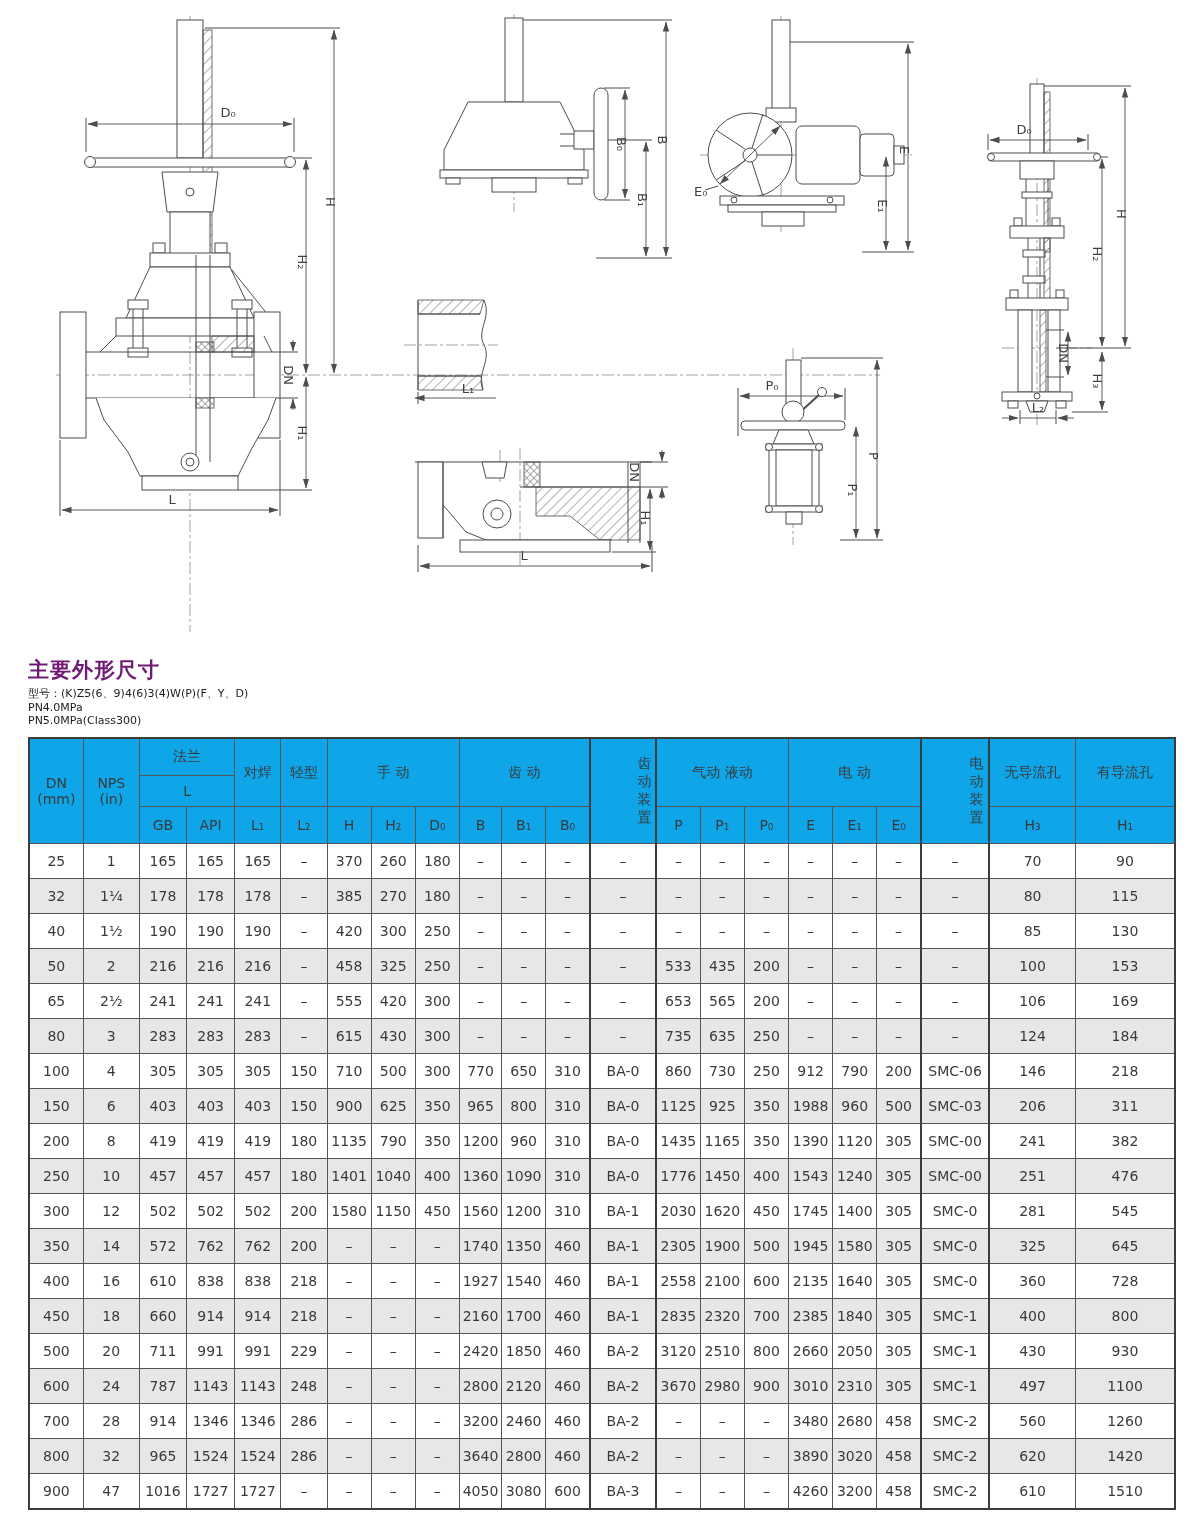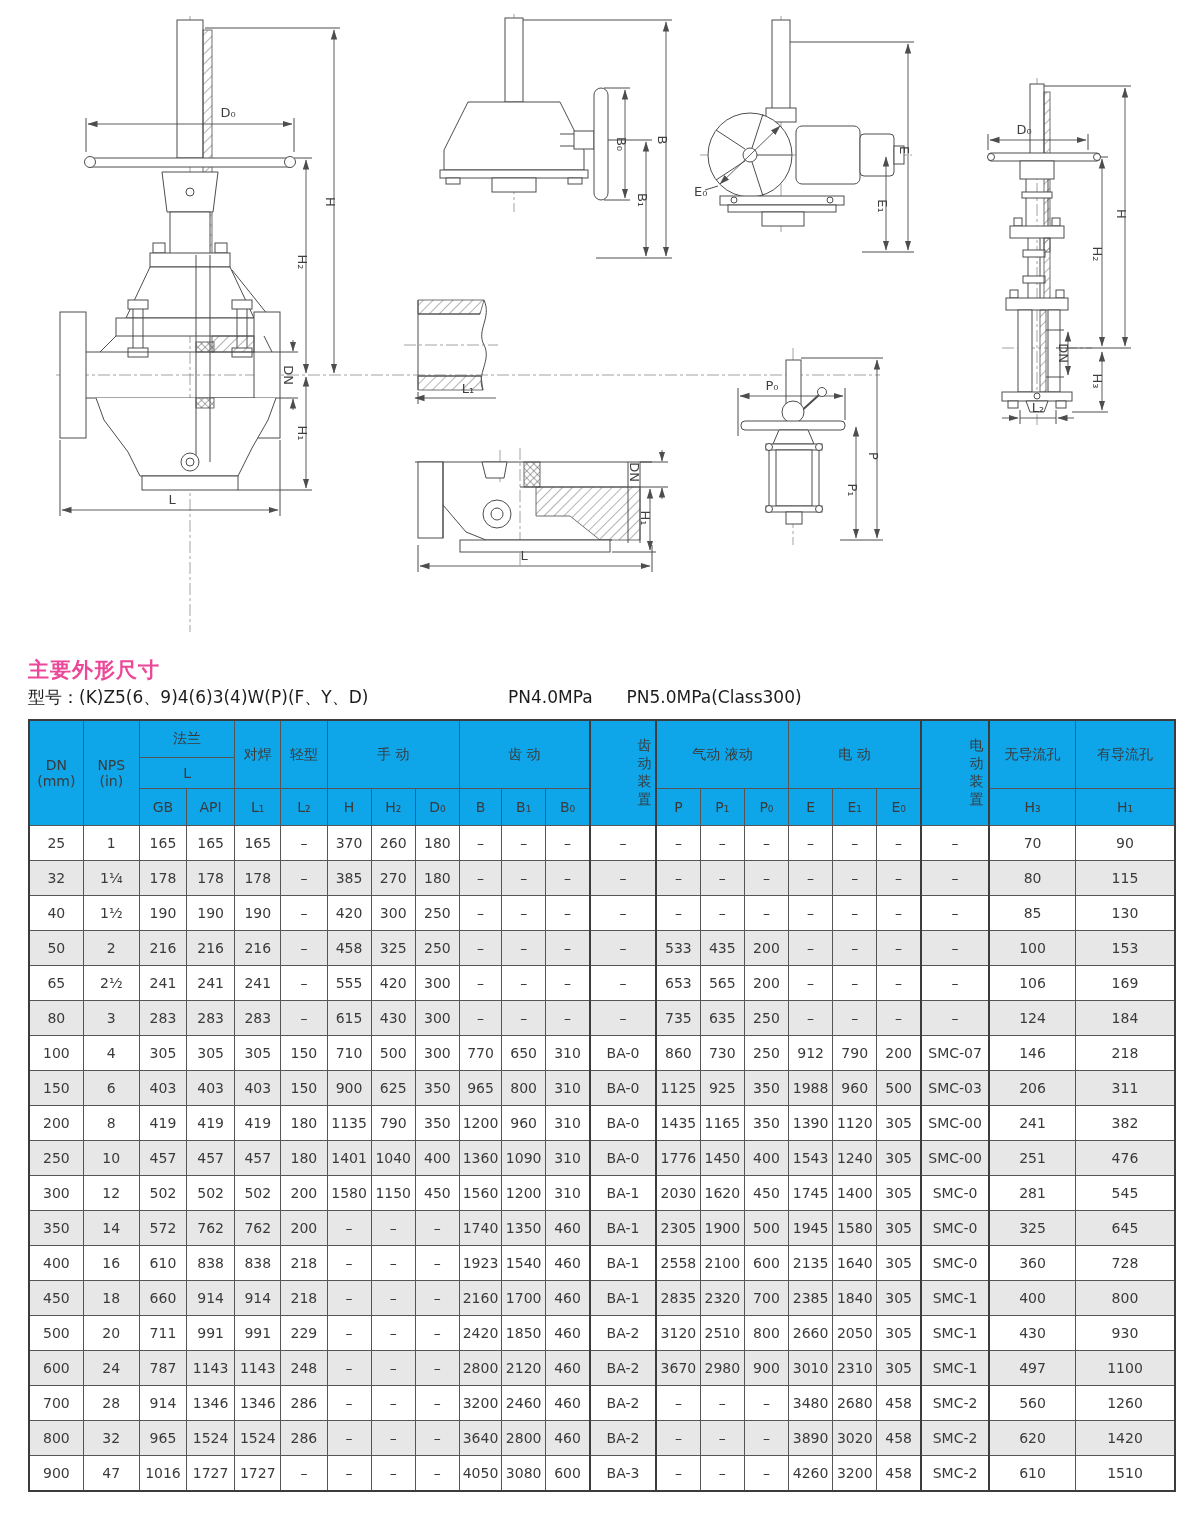--- a/index.html
+++ b/index.html
@@ -1,20 +1,20 @@
 <!DOCTYPE html>
 <html><head>
 <meta charset="utf-8">
 <style>
   html,body{margin:0;padding:0;background:#fff;}
   body{width:1200px;font-family:"DejaVu Sans","Liberation Sans",sans-serif;color:#333;}
   .page{width:1200px;height:1523px;overflow:hidden;background:#fff;border-radius:14px;}
   .draw-area{width:1200px;height:650px;}
-  .section-title{margin:6px 0 2px 28px;font-size:21px;font-weight:bold;color:#ec4899;letter-spacing:1px;}
-  .model-row{display:flex;align-items:baseline;margin:2px 0 10px 28px;font-size:17px;color:#1c1c1c;}
+  .section-title{margin:6px 0 2px 28px;font-size:21px;font-weight:bold;color:#701a75;letter-spacing:1px;}
+  .model-row{display:flex;align-items:baseline;margin:2px 0 10px 28px;font-size:11px;color:#1c1c1c;flex-direction:column;}
   .model-row .model{min-width:480px;}
   .model-row .pn{margin-right:34px;}
   table.dim{border-collapse:collapse;margin-left:28px;width:1148px;table-layout:fixed;
             border:2px solid #3c3c3c;font-size:14px;color:#3a3a3a;}
   table.dim th, table.dim td{border:1px solid #555;text-align:center;vertical-align:middle;
             padding:0 1px;font-weight:normal;white-space:pre-line;overflow:hidden;}
   table.dim thead th{background:#0ea5e9;}
   table.dim thead tr:nth-child(1) th{height:36px;}
   table.dim thead tr:nth-child(2) th{height:30px;}
   table.dim thead tr:nth-child(3) th{height:36px;}
@@ -506,21 +506,21 @@
           <td>770</td>
           <td>650</td>
           <td>310</td>
           <td>BA-0</td>
           <td>860</td>
           <td>730</td>
           <td>250</td>
           <td>912</td>
           <td>790</td>
           <td>200</td>
-          <td>SMC-07</td>
+          <td>SMC-06</td>
           <td>146</td>
           <td>218</td>
         </tr>
         <tr>
           <td>150</td>
           <td>6</td>
           <td>403</td>
           <td>403</td>
           <td>403</td>
           <td>150</td>
@@ -640,21 +640,21 @@
         <tr>
           <td>400</td>
           <td>16</td>
           <td>610</td>
           <td>838</td>
           <td>838</td>
           <td>218</td>
           <td>–</td>
           <td>–</td>
           <td>–</td>
-          <td>1923</td>
+          <td>1927</td>
           <td>1540</td>
           <td>460</td>
           <td>BA-1</td>
           <td>2558</td>
           <td>2100</td>
           <td>600</td>
           <td>2135</td>
           <td>1640</td>
           <td>305</td>
           <td>SMC-0</td>

